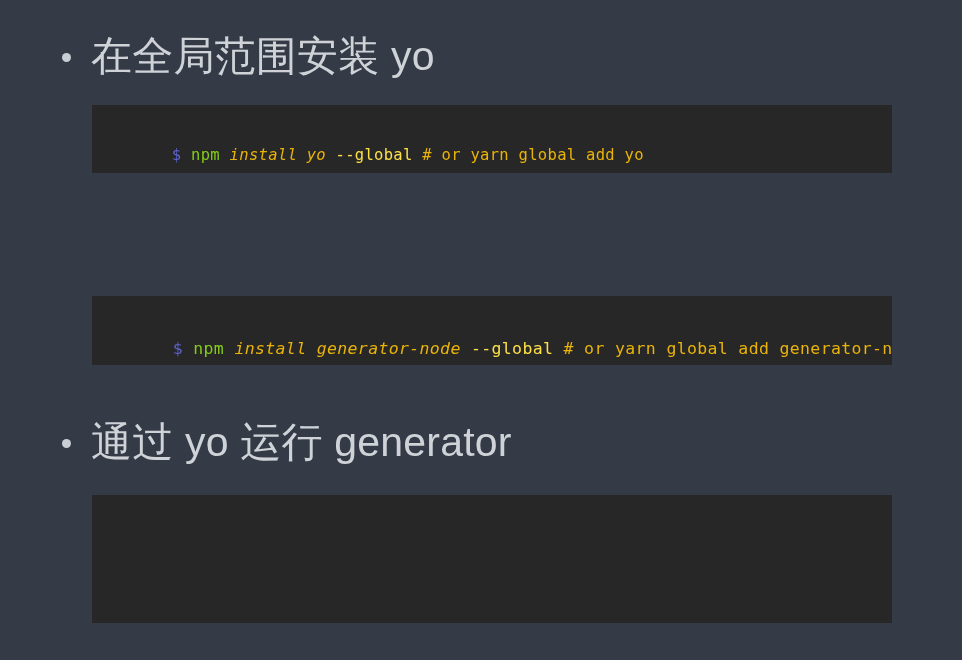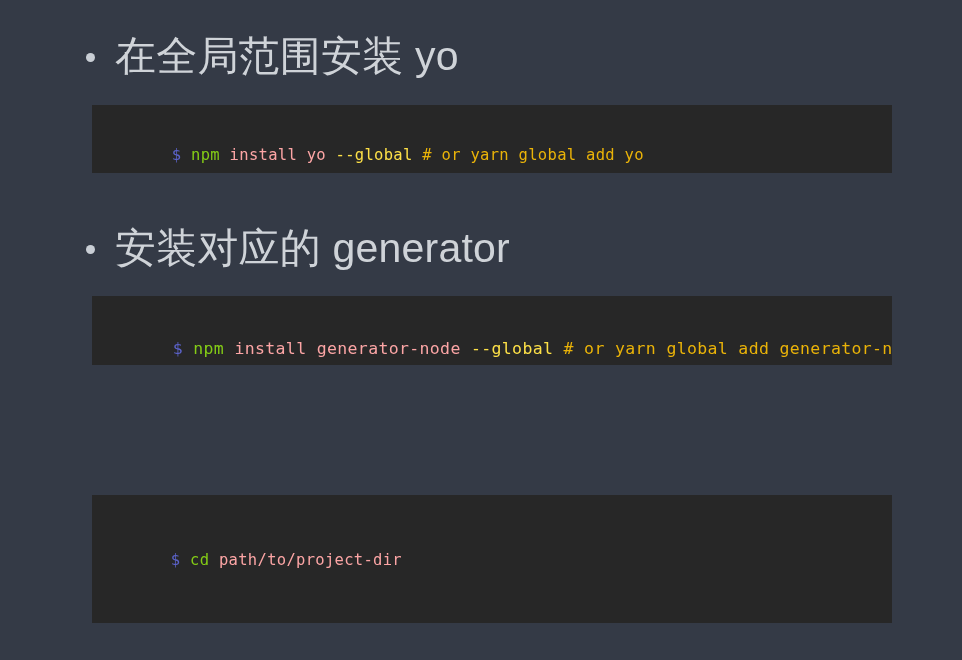--- a/index.html
+++ b/index.html
@@ -22,21 +22,21 @@
     padding: 0;
   }
   .section {
     position: absolute;
     left: 0;
     width: 962px;
   }
   .bullet-row {
     display: flex;
     align-items: center;
-    padding-left: 86px;
+    padding-left: 62px;
     text-align: right;
   }
   .bullet-dot {
     width: 9px;
     height: 9px;
     border-radius: 50%;
     background: #c9ced5;
     flex: 0 0 auto;
     margin-right: 20px;
     margin-top: 2px;
@@ -58,21 +58,21 @@
     font-family: "DejaVu Sans Mono", "Liberation Mono", monospace;
     overflow: hidden;
   }
   .code-line {
     white-space: pre;
     color: #b7bbbf;
   }
   
   .t-prompt  { color: #5b62c8; }
   .t-cmd     { color: #84cc16; }
-  .t-plain   { color: #fca5a5; }
+  .t-plain   { color: #eab308; font-style: italic; }
   .t-flag    { color: #fde047; }
   .t-comment { color: #eab308; }
 
   
   #block1 {
     top: 105px;
     height: 68px;
     padding: 22px 0 0 22px;
   }
   #block1 .code-line { font-size: 15.5px; line-height: 19px; letter-spacing: 0.3px; }
@@ -108,35 +108,32 @@
       <span class="bullet-dot"></span>
       <span class="heading">在全局范围安装 yo</span>
     </div>
   </div>
   <div class="code-block" id="block1">
     <div class="code-line">
       <span class="t-prompt">$</span><span class="t-plain"> </span><span class="t-cmd">npm</span><span class="t-plain"> install yo </span><span class="t-flag">--global</span><span class="t-plain"> </span><span class="t-comment"># or yarn global add yo</span>
     </div>
   </div>
 
-  <div class="section" id="section2">
-    <div class="bullet-row">
-      <span class="bullet-dot"></span>
-      <span class="heading">安装对应的 generator</span>
-    </div>
-  </div>
   <div class="code-block" id="block2">
     <div class="code-line">
       <span class="t-prompt">$</span><span class="t-plain"> </span><span class="t-cmd">npm</span><span class="t-plain"> install generator-node </span><span class="t-flag">--global</span><span class="t-plain"> </span><span class="t-comment"># or yarn global add generator-node</span>
     </div>
   </div>
 
+  <div class="section" id="section3">
+    <div class="bullet-row">
+      <span class="bullet-dot"></span>
+      <span class="heading">通过 yo 运行 generator</span>
+    </div>
+  </div>
   <div class="code-block" id="block3">
-    <div class="code-line">
-      <span class="t-prompt">$</span><span class="t-plain"> </span><span class="t-cmd">cd</span><span class="t-plain"> path/to/project-dir</span>
-    </div>
     <div class="code-line">
       
     </div>
 
   </div>
 
 </div>
 
 </body></html>

